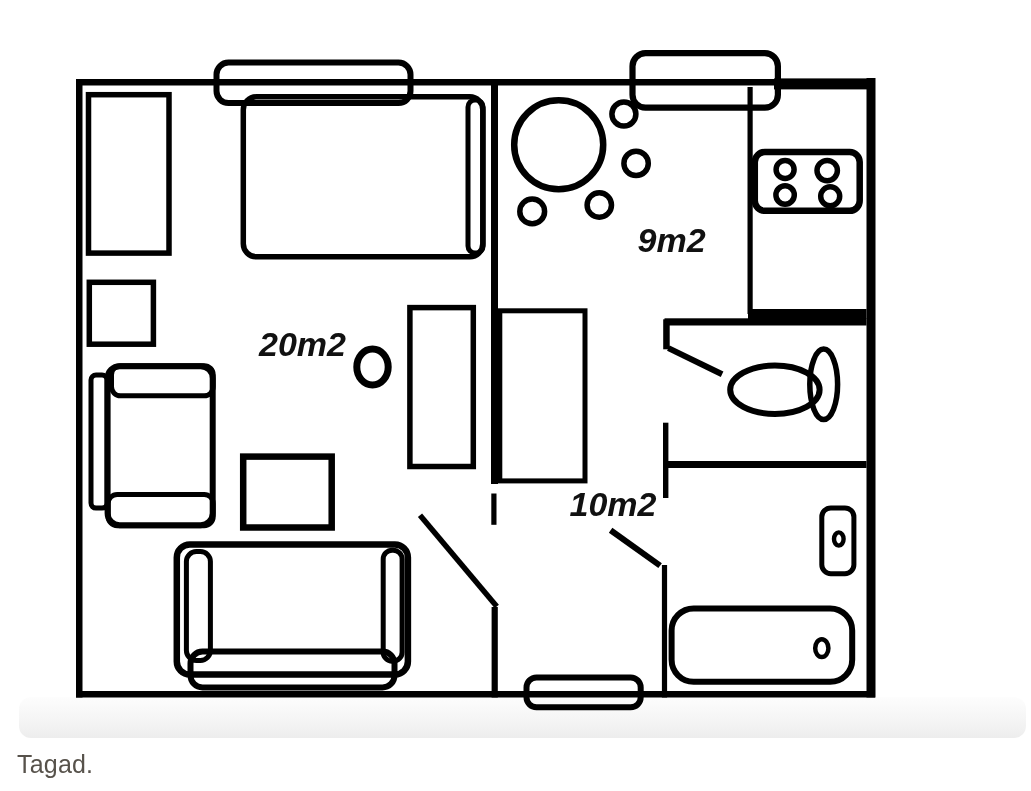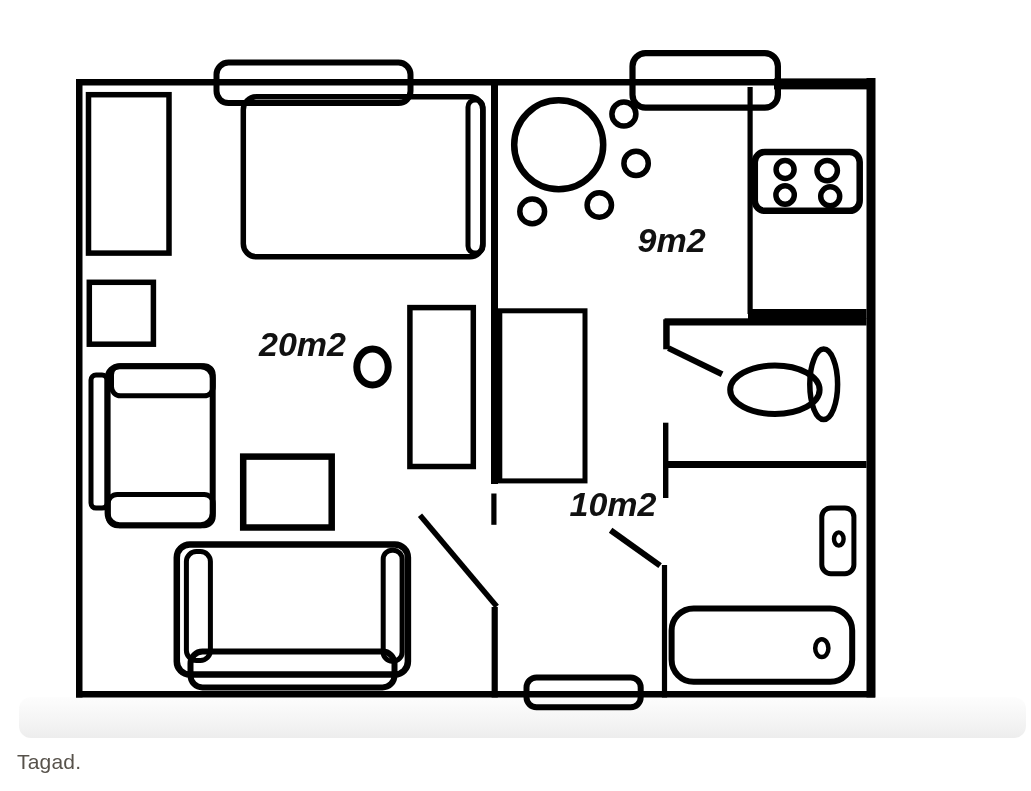--- a/index.html
+++ b/index.html
@@ -1,20 +1,20 @@
 <!DOCTYPE html>
 <html><head>
 <meta charset="utf-8">
 <style>
   html,body{margin:0;padding:0;background:#ffffff;width:1031px;height:791px;overflow:hidden;}
   #stage{position:relative;width:1031px;height:791px;font-family:"Liberation Sans",sans-serif;}
   #band{position:absolute;left:19px;top:697px;width:1007px;height:41px;
         background:linear-gradient(180deg,#fdfdfd 0%,#f5f5f5 55%,#ededed 100%);
         border-radius:12px;}
-  #tagad{position:absolute;left:17px;top:750px;font-size:21px;letter-spacing:0.2px;color:#57524b;}
+  #tagad{position:absolute;left:17px;top:750px;font-size:25px;letter-spacing:0.2px;color:#57524b;}
   svg{position:absolute;left:0;top:0;}
   .w{fill:#000;stroke:none;}
   .s{fill:none;stroke:#000;}
   text{font-family:"Liberation Sans",sans-serif;font-weight:bold;font-style:italic;fill:#111;font-size:34px;}
 </style>
 </head>
 <body>
 <div id="stage">
   <div id="band"></div>
   <svg width="1031" height="745" viewBox="0 0 1031 745">

